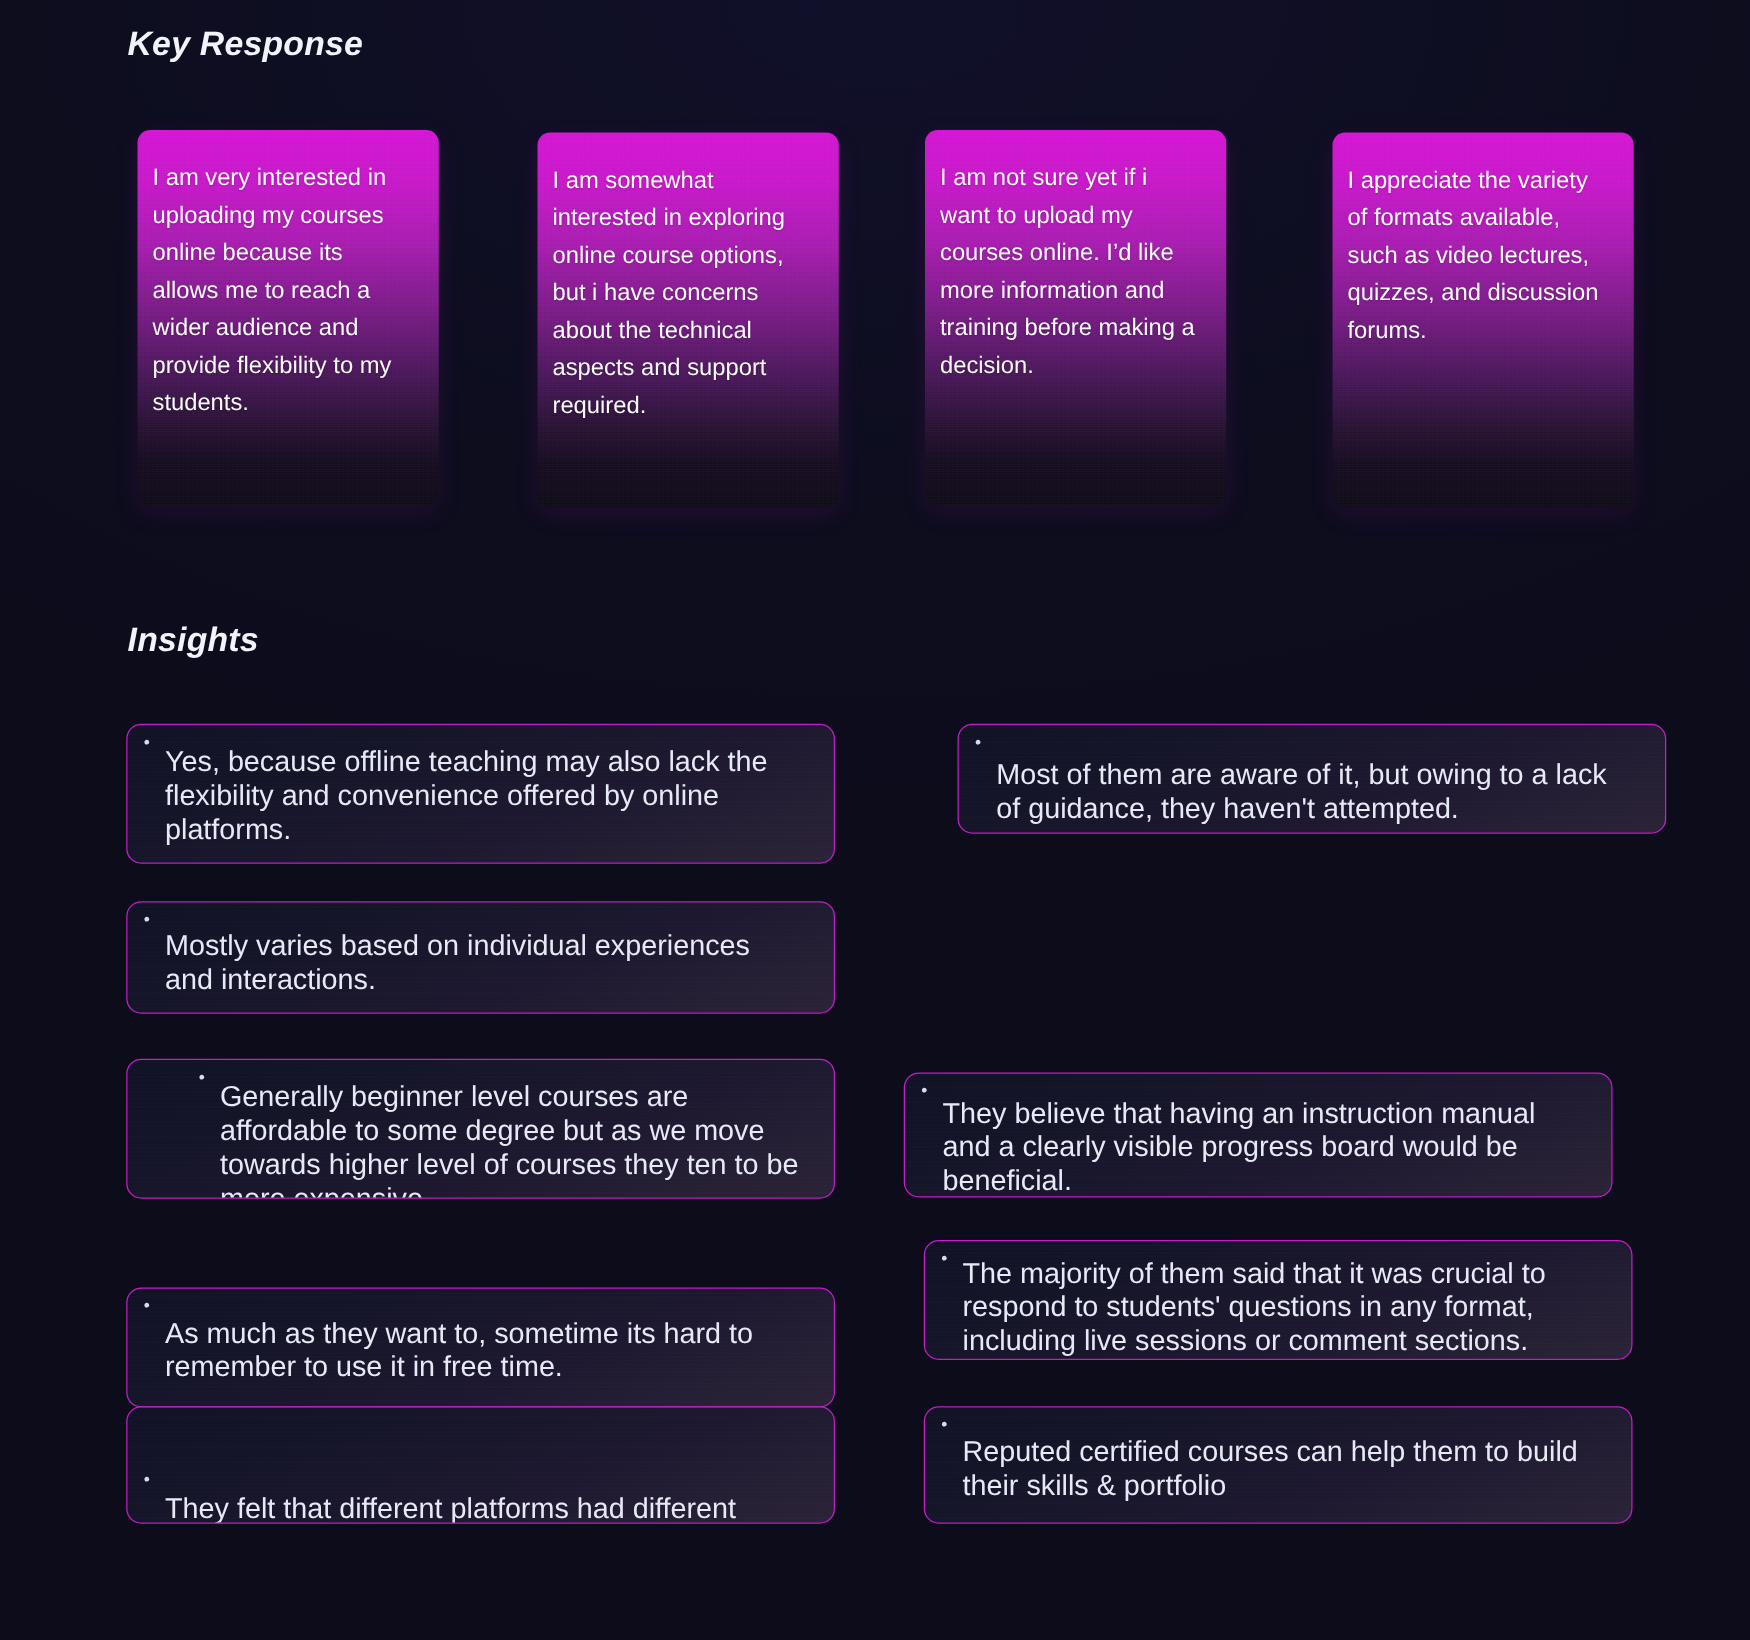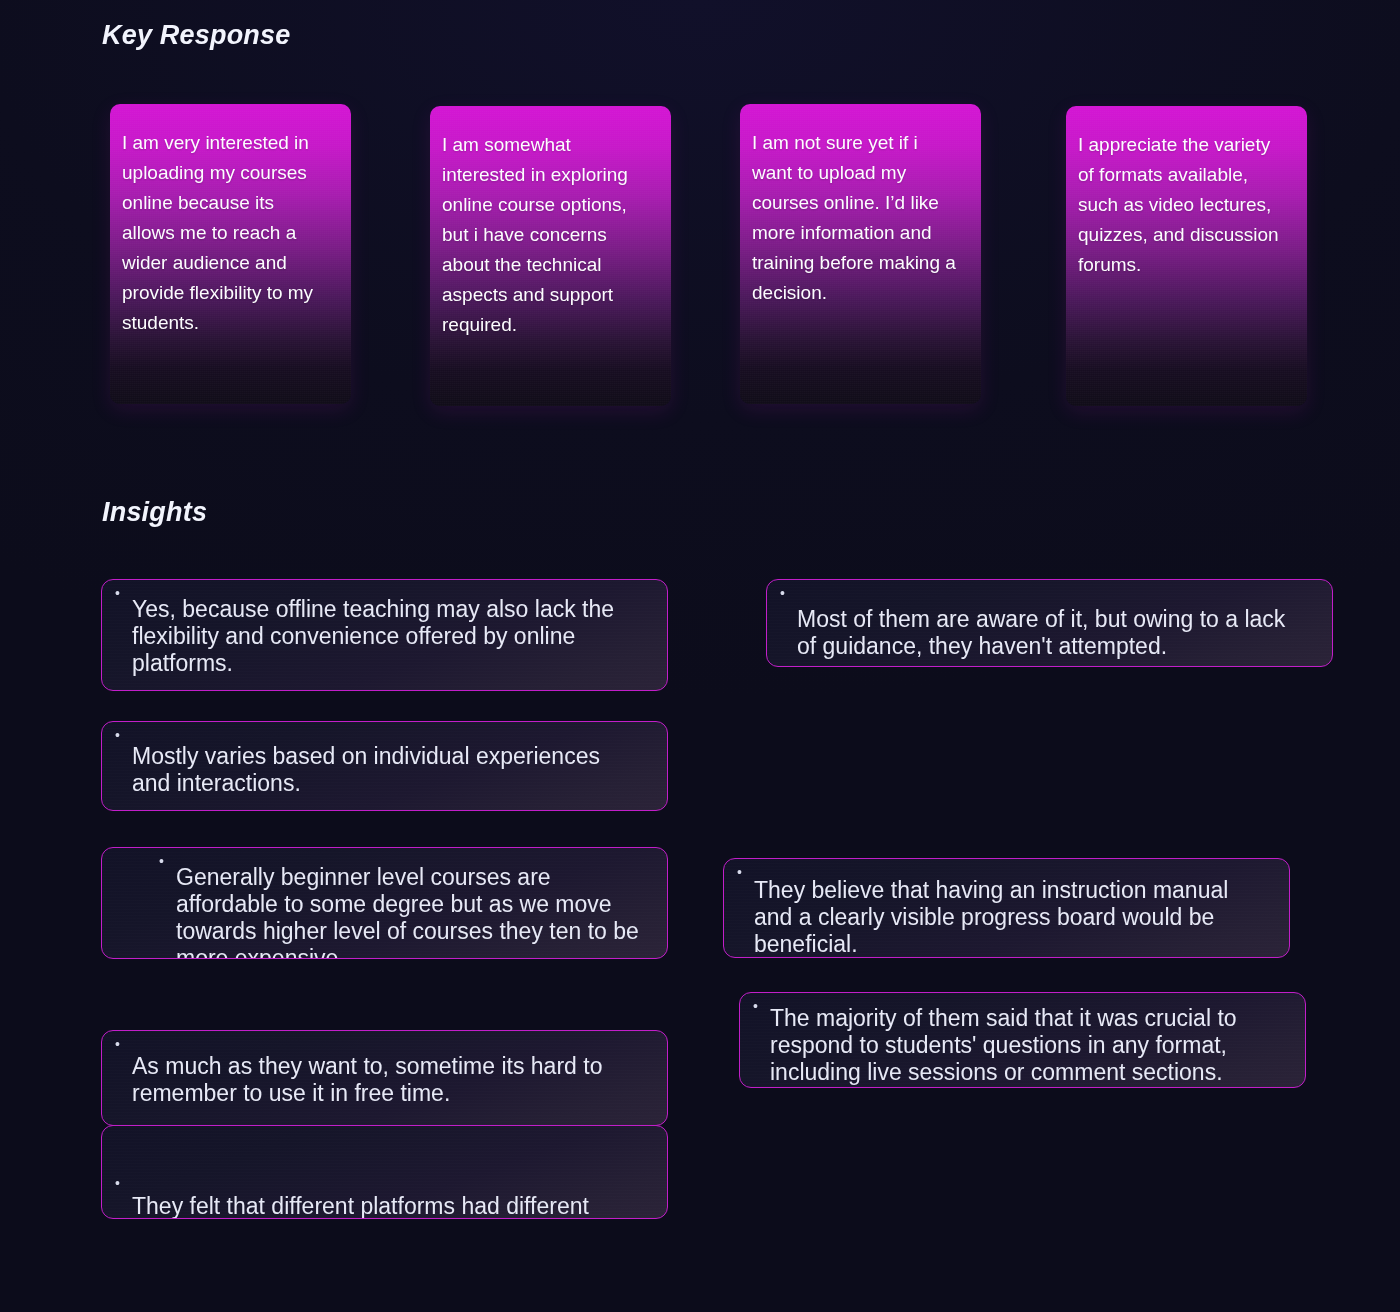--- a/index.html
+++ b/index.html
@@ -238,16 +238,19 @@
 
 
     <div class="insight-card col-right" id="insight-R2">
       <span class="insight-text">They believe that having an instruction manual and a clearly visible progress board would be beneficial.</span>
     </div>
 
     <div class="insight-card col-right" id="insight-R3">
       <span class="insight-text">The majority of them said that it was crucial to respond to students' questions in any format, including live sessions or comment sections.</span>
     </div>
 
+    <div class="insight-card col-right" id="insight-R4">
+      <span class="insight-text">Reputed certified courses can help them to build their skills &amp; portfolio</span>
+    </div>
 
   </div>
 
 </div>
 
 </body></html>

